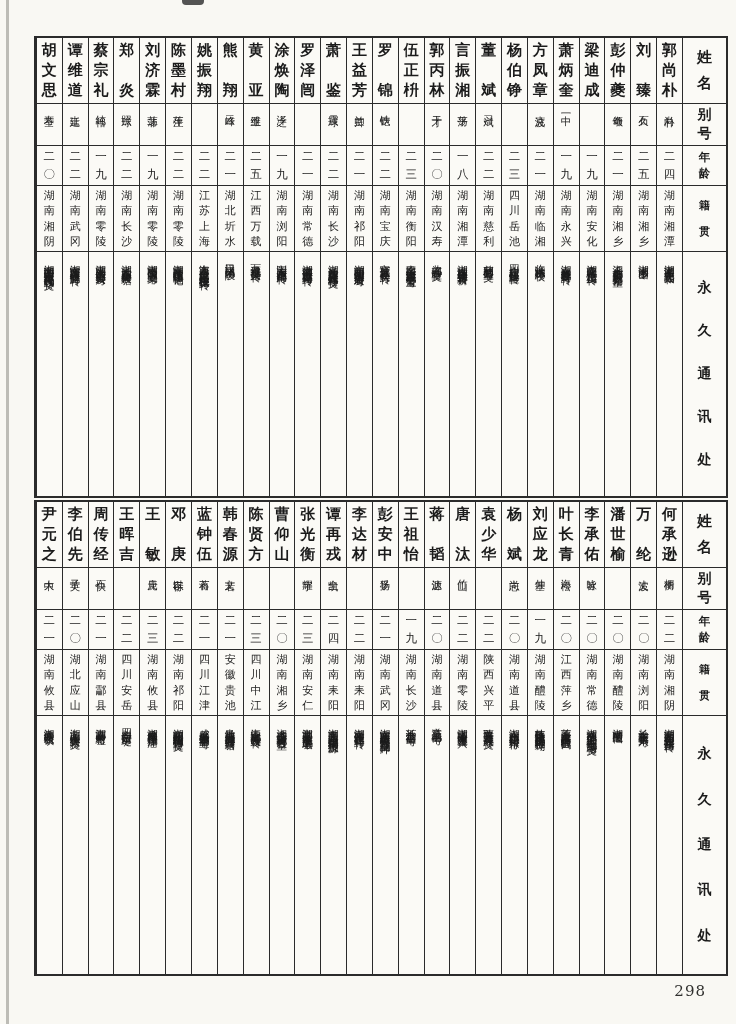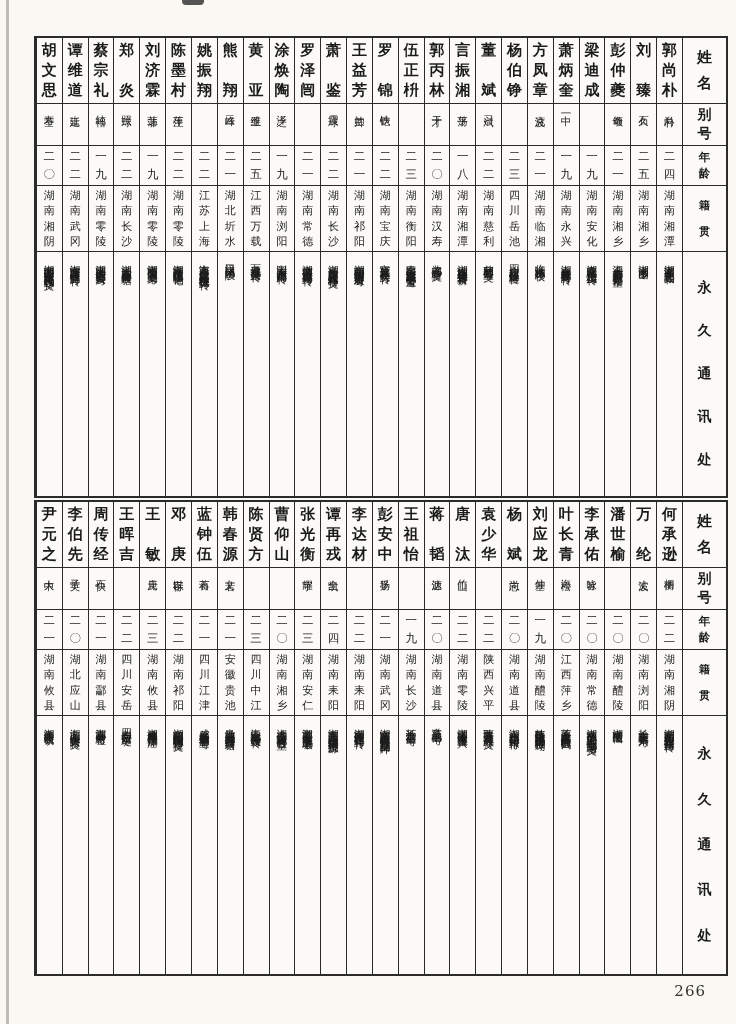--- a/index.html
+++ b/index.html
@@ -1575,13 +1575,13 @@
           <span>攸</span>
           <span>县</span>
         </div>
       </div>
     <div class="cell c-addr">
         <div class="vtext">湖南攸县宏毓镇</div>
       </div>
   </div>
   </div>
 
-<div class="page-number">266</div>
+<div class="page-number">298</div>
 
 </body></html>

